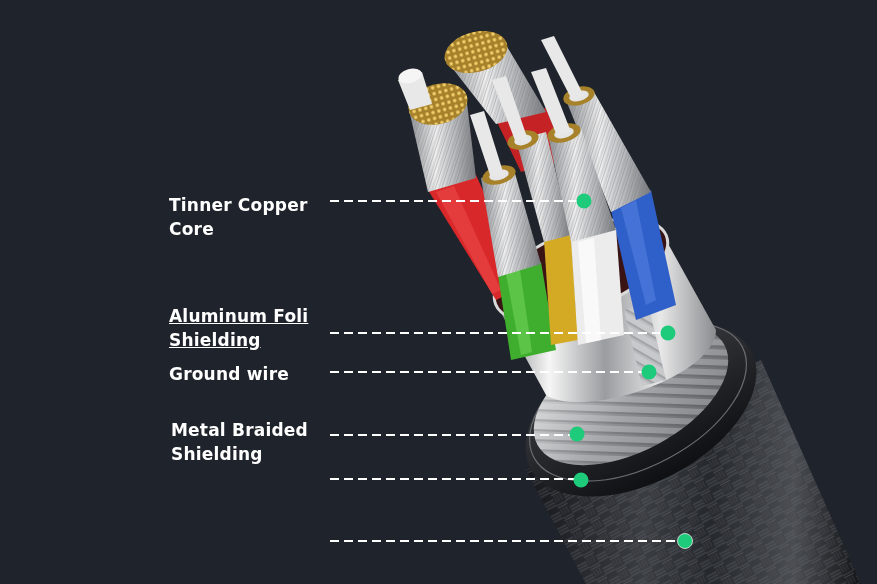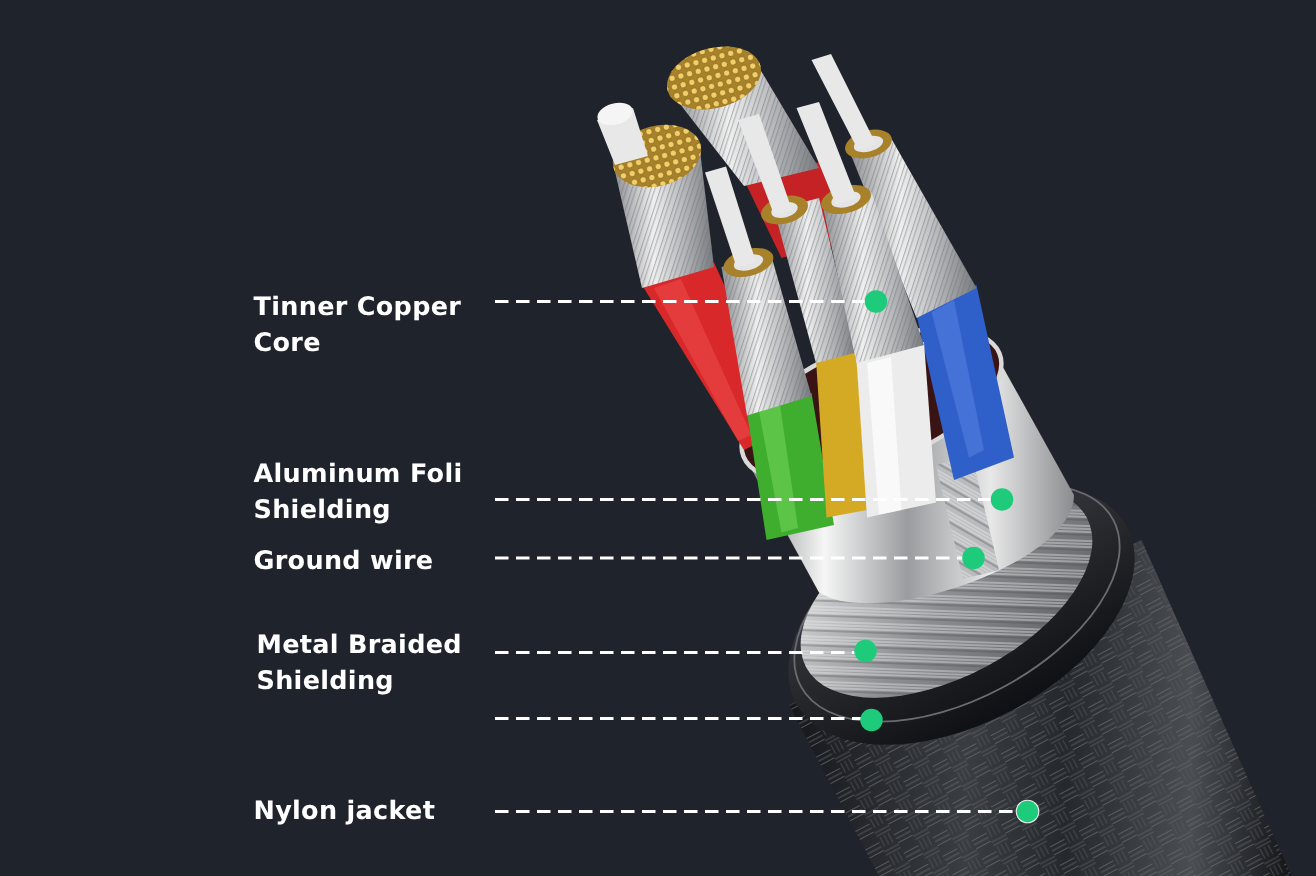--- a/index.html
+++ b/index.html
@@ -158,26 +158,25 @@
       <path d="M522 135 L555 128 L590 230 L545 242 Z" fill="url(#strandGrad)"></path>
       <path d="M522 135 L555 128 L590 230 L545 242 Z" fill="url(#twist)"></path>
       <ellipse cx="538" cy="133" rx="17" ry="9" transform="rotate(-15 538 133)" fill="#a8822a"></ellipse>
       <ellipse cx="538" cy="133" rx="10" ry="5" transform="rotate(-15 538 133)" fill="#e5e5e5"></ellipse>
       <path d="M505 72 L520 68 L545 132 L531 136 Z" fill="#e8e8e8"></path>
     </g>
   </svg>
 
   <div class="label" style="left:143px;top:193px;">Tinner Copper
 Core</div>
-  <div class="label" style="left:143px;top:304px;">Aluminum Foli
+  <div class="label" style="left:143px;top:304px;text-decoration:underline;">Aluminum Foli
 Shielding</div>
   <div class="label" style="left:143px;top:362px;text-align:right;">Ground wire</div>
   <div class="label" style="left:145px;top:418px;">Metal Braided
 Shielding</div>
-  <div class="label" style="left:143px;top:529px;">Nylon jacket</div>
 
   <svg id="callouts-svg" width="877" height="584" viewBox="0 0 877 584">
     <g>
       <line x1="304" y1="201" x2="552" y2="201" stroke="#ffffff" stroke-width="2" stroke-dasharray="9 5"></line>
       <circle cx="558" cy="201" r="7.5" fill="#1ecb7b"></circle>
     </g>
     <g>
       <line x1="304" y1="333" x2="635" y2="333" stroke="#ffffff" stroke-width="2" stroke-dasharray="9 5"></line>
       <circle cx="642" cy="333" r="7.5" fill="#1ecb7b"></circle>
     </g>

